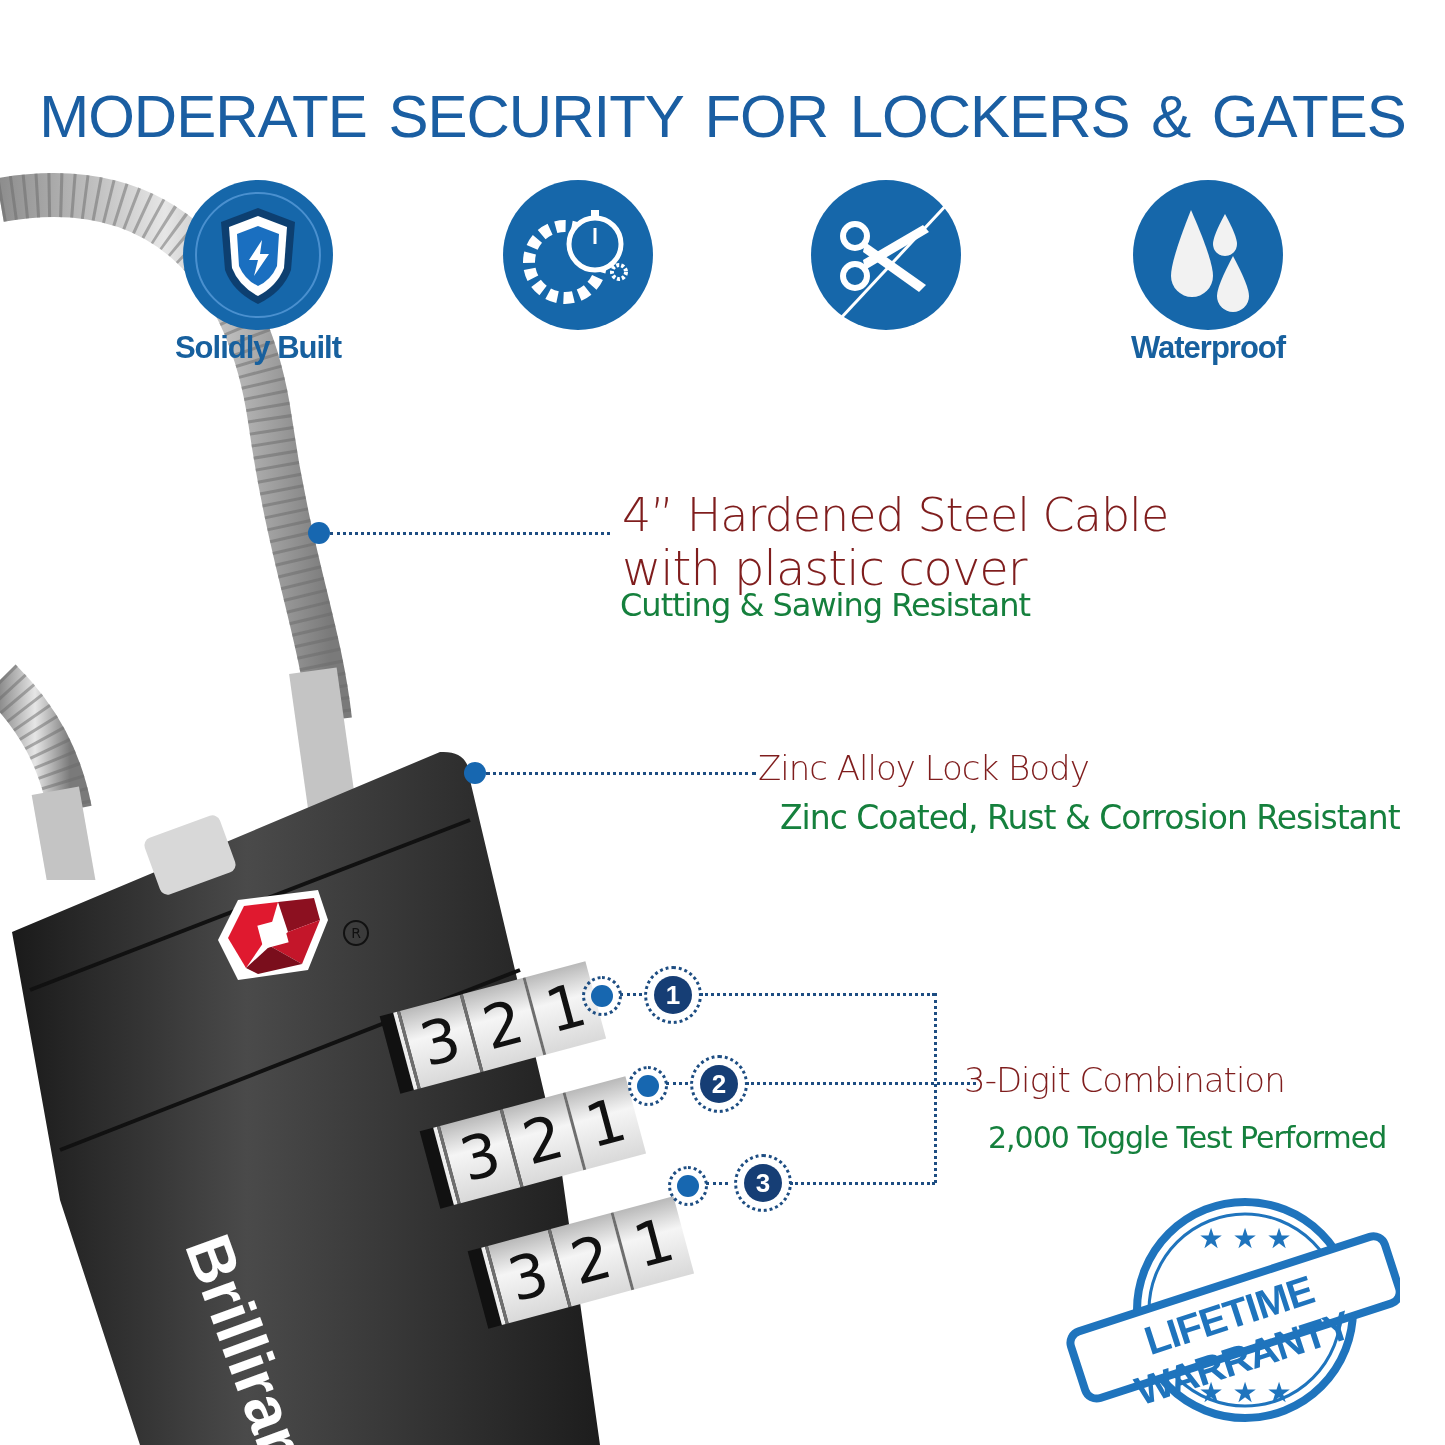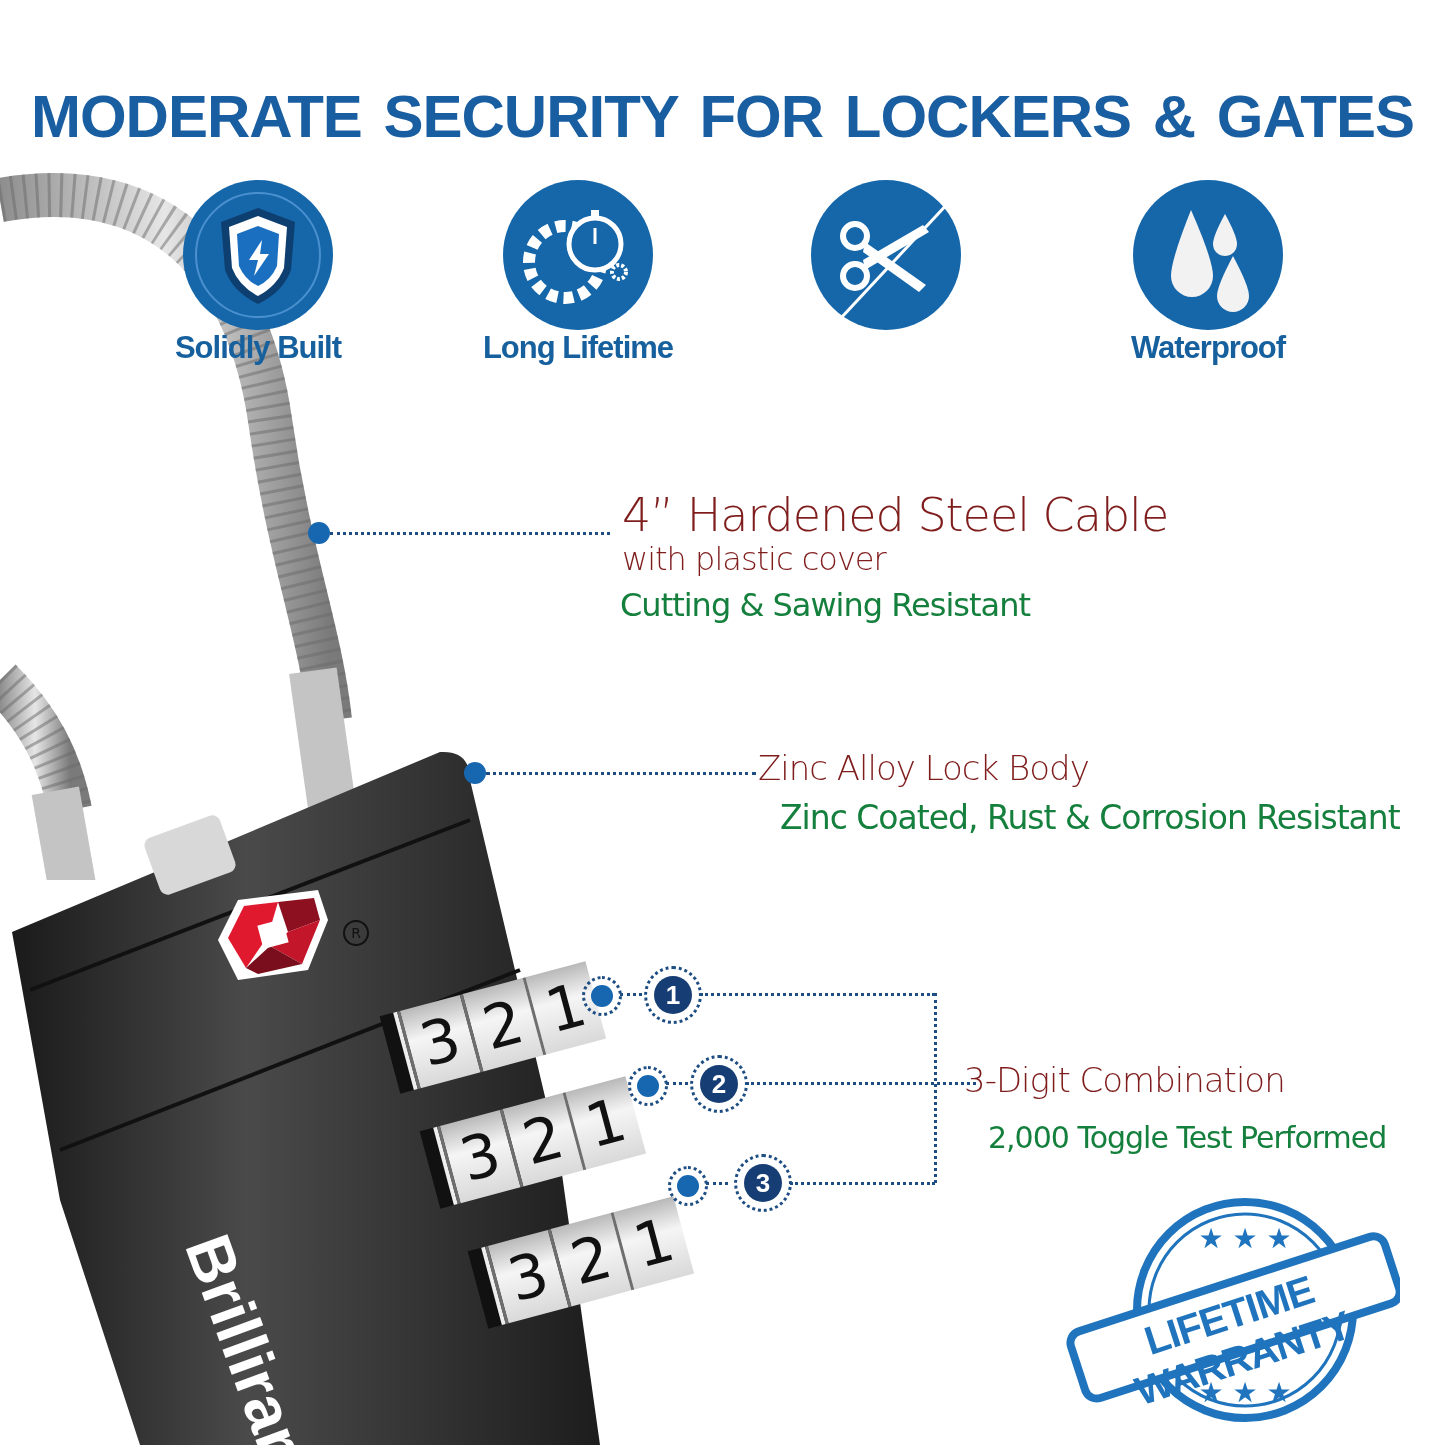--- a/index.html
+++ b/index.html
@@ -1,18 +1,18 @@
 <!DOCTYPE html>
 <html><head>
 <meta charset="utf-8">
 <style>
   html, body { margin:0; padding:0; background:#ffffff; }
   body { width:1445px; height:1445px; position:relative; overflow:hidden; font-family:"DejaVu Sans", sans-serif; }
   .abs { position:absolute; }
-  .title { left:0; top:82px; width:1445px; text-align:center; font-family:"Liberation Sans", sans-serif; font-weight:bold; font-size:60px; letter-spacing:-1px; color:#1a5ea2; word-spacing:6px; }
+  .title { left:0; top:82px; width:1445px; text-align:center; font-family:"Liberation Sans", sans-serif; font-weight:normal; font-size:60px; letter-spacing:-1px; color:#1a5ea2; word-spacing:6px; }
   .feature { width:260px; text-align:center; }
   .feature .circle { width:150px; height:150px; border-radius:50%; background:#1667aa; margin:0 auto; position:relative; }
   .feature .label { font-family:"Liberation Sans", sans-serif; font-weight:bold; font-size:31px; color:#17609e; letter-spacing:-1px; }
   .callout-title { font-family:"DejaVu Sans", sans-serif; color:#7f1d1d; font-weight:300; letter-spacing:-1px; }
   .callout-sub { font-family:"DejaVu Sans", sans-serif; color:#15803d; letter-spacing:-1px; }
   .dot { width:22px; height:22px; border-radius:50%; background:#1767b0; }
   .dline { border-top:3px dotted #1d4d82; height:0; }
   .vline { border-left:3px dotted #1d4d82; width:0; }
   .num-badge { width:52px; height:52px; border-radius:50%; border:3px dotted #1d4d82; display:flex; align-items:center; justify-content:center; }
   .num-badge span { width:38px; height:38px; border-radius:50%; background:#163e75; color:#fff; font-weight:bold; font-size:26px; display:flex; align-items:center; justify-content:center; font-family:"Liberation Sans", sans-serif; }
@@ -59,21 +59,20 @@
 <div class="abs feature" style="left:448px;top:180px">
   <div class="circle">
     <svg width="150" height="150" viewBox="0 0 150 150">
       <circle cx="62" cy="82" r="36" fill="none" stroke="#fff" stroke-width="12" stroke-dasharray="10 6"></circle>
       <circle cx="92" cy="64" r="26" fill="#1667aa" stroke="#fff" stroke-width="5"></circle>
       <rect x="88" y="30" width="8" height="8" fill="#fff"></rect>
       <line x1="92" y1="64" x2="92" y2="48" stroke="#fff" stroke-width="3"></line>
       <circle cx="116" cy="92" r="7" fill="none" stroke="#fff" stroke-width="4" stroke-dasharray="3 2"></circle>
     </svg>
   </div>
-  <div class="label">Long Lifetime</div>
 </div>
 
 <div class="abs feature" style="left:756px;top:180px">
   <div class="circle">
     <svg width="150" height="150" viewBox="0 0 150 150">
       <line x1="30" y1="138" x2="140" y2="20" stroke="#fff" stroke-width="3"></line>
       <circle cx="44" cy="56" r="12" fill="none" stroke="#fff" stroke-width="6"></circle>
       <circle cx="44" cy="96" r="12" fill="none" stroke="#fff" stroke-width="6"></circle>
       <path d="M54 62 L115 105 L108 112 L52 72 Z" fill="#fff"></path>
       <path d="M54 90 L118 52 L112 45 L52 80 Z" fill="#fff"></path>
@@ -88,21 +87,21 @@
       <path d="M92 34 Q104 56 104 64 A12 12 0 0 1 80 64 Q80 56 92 34 Z" fill="#f2f2f2"></path>
       <path d="M100 76 Q116 106 116 116 A16 16 0 0 1 84 116 Q84 106 100 76 Z" fill="#f2f2f2"></path>
     </svg>
   </div>
   <div class="label">Waterproof</div>
 </div>
 
 <div class="abs dot" style="left:308px;top:522px"></div>
 <div class="abs dline" style="left:330px;top:532px;width:280px"></div>
 <div class="abs callout-title" style="left:622px;top:488px;font-size:46px">4” Hardened Steel Cable</div>
-<div class="abs callout-title" style="left:622px;top:540px;font-size:32px">with plastic cover</div>
+<div class="abs callout-title" style="left:622px;top:540px;font-size:48px">with plastic cover</div>
 <div class="abs callout-sub" style="left:620px;top:586px;font-size:32px">Cutting &amp; Sawing Resistant</div>
 
 <svg class="abs" style="left:0;top:740px" width="700" height="705">
   <defs>
     <linearGradient id="bodyg" x1="0" x2="1">
       <stop offset="0" stop-color="#1a1a1a"></stop>
         <stop offset="0.4" stop-color="#4a4a4a"></stop>
         <stop offset="1" stop-color="#1d1d1d"></stop>
     </linearGradient>
   </defs>

